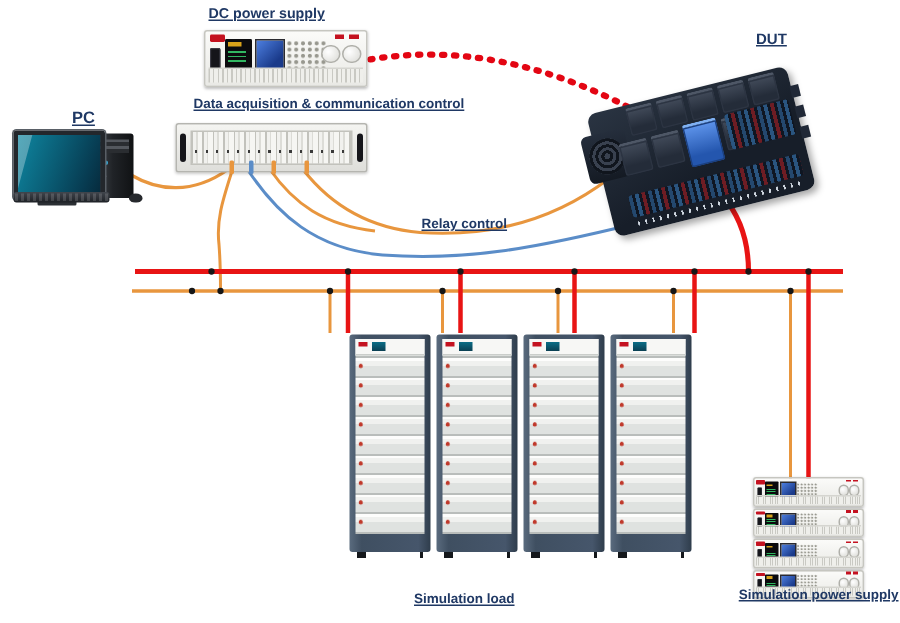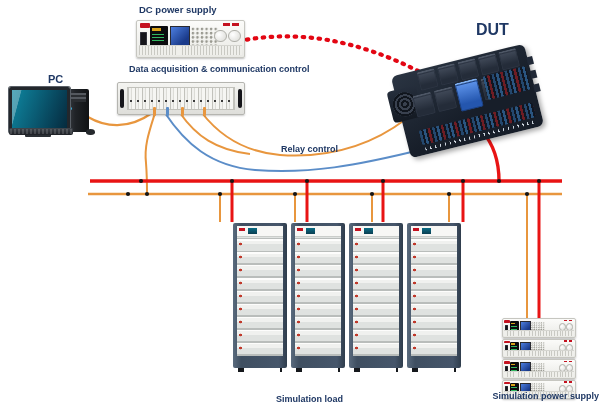--- a/index.html
+++ b/index.html
@@ -1,24 +1,24 @@
 <!DOCTYPE html>
 <html style="--label-navy: #1f3864; --wire-orange: #e8963e; --wire-blue: #5b8dc8; --bus-red: #e81414; --dashed-red: #e30613; --junction-black: #161616; --relay-blue: #2f6ed0; --cabinet-frame: #46566b; --screen-teal: #0b6d86;"><head>
 <meta charset="utf-8">
 <style>
   html,body{margin:0;padding:0;background:#fff;}
   .stage{position:relative;width:600px;height:415px;background:#fff;overflow:hidden;
          font-family:"Liberation Sans",sans-serif;}
   .wires{position:absolute;inset:0;z-index:1;}
   .lbl{position:absolute;z-index:3;font:bold 9px "Liberation Sans",sans-serif;
-       color:var(--label-navy);white-space:nowrap;}
+       color:var(--label-navy);white-space:nowrap;text-decoration:underline;}
   #lbl-dc{left:139px;top:4px;font-size:9.5px;}
   #lbl-daq{left:129px;top:64px;}
   #lbl-pc{left:48px;top:73px;font-size:11px;}
-  #lbl-dut{left:476px;top:21px;font-size:16px;}
+  #lbl-dut{left:504px;top:21px;font-size:10px;}
   #lbl-comm{left:86px;top:153px;}
   #lbl-relay{left:281px;top:144px;}
   #lbl-loop{left:236px;top:156px;}
   #lbl-simload{left:276px;top:394px;width:100px;text-align:left;}
   #lbl-simpsu{left:483px;top:391px;width:116px;text-align:right;}
 
   .dev{position:absolute;z-index:2;}
 
   
   .psu{position:absolute;z-index:2;background:linear-gradient(#fbfbf9,#e9e9e5);

